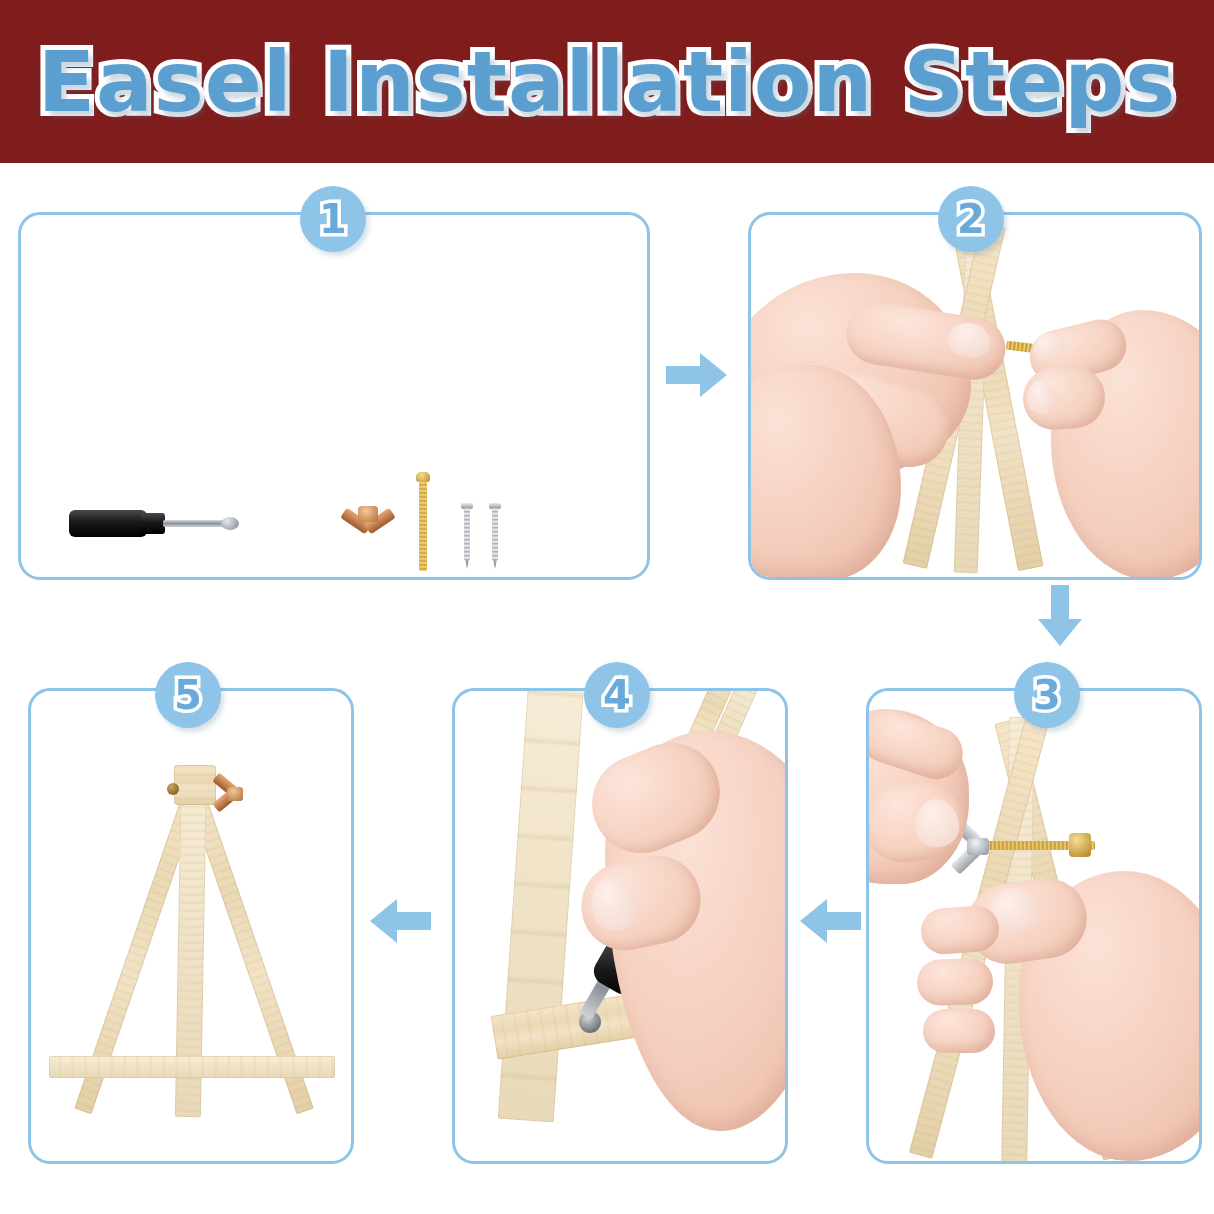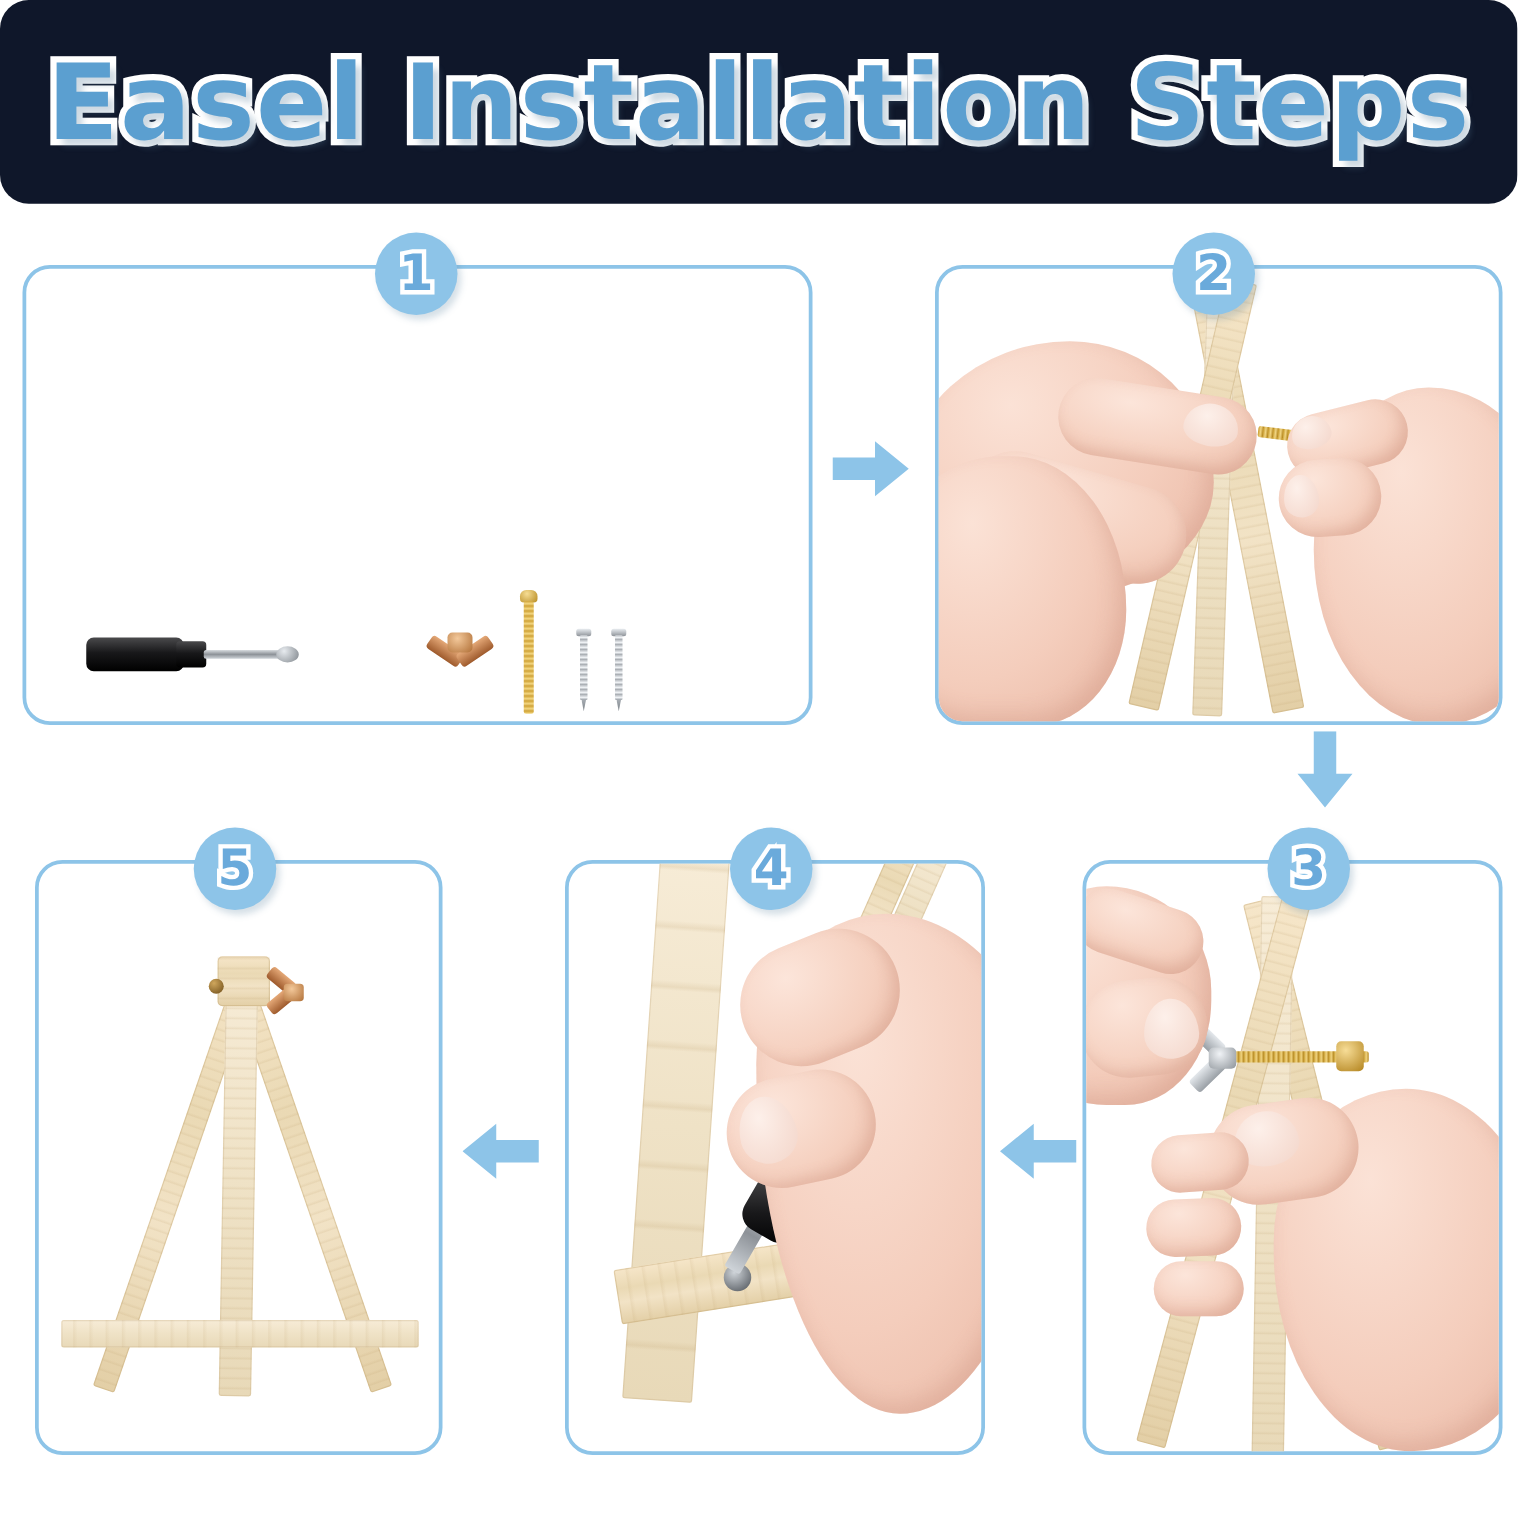--- a/index.html
+++ b/index.html
@@ -4,22 +4,22 @@
 <style>
   html,body{margin:0;padding:0;}
   body{
     width:1214px;height:1214px;background:#ffffff;
     font-family:"Liberation Sans", sans-serif;
     overflow:hidden;position:relative;
   }
   
   .banner{
     position:absolute;left:0;top:0;width:1214px;height:163px;
-    background:#0f172a;
-    display:flex;align-items:center;justify-content:center;border-radius:23px;
+    background:#7f1d1d;
+    display:flex;align-items:center;justify-content:center;
   }
   .banner-title{
     font-size:84px;font-weight:bold;letter-spacing:1px;
     color:#5b9fd0;
     -webkit-text-stroke:10px #ffffff;
     paint-order:stroke fill;
     text-shadow:5px 6px 5px rgba(90,130,160,.30);
     font-family:"DejaVu Sans", sans-serif;
     white-space:nowrap;
   }

